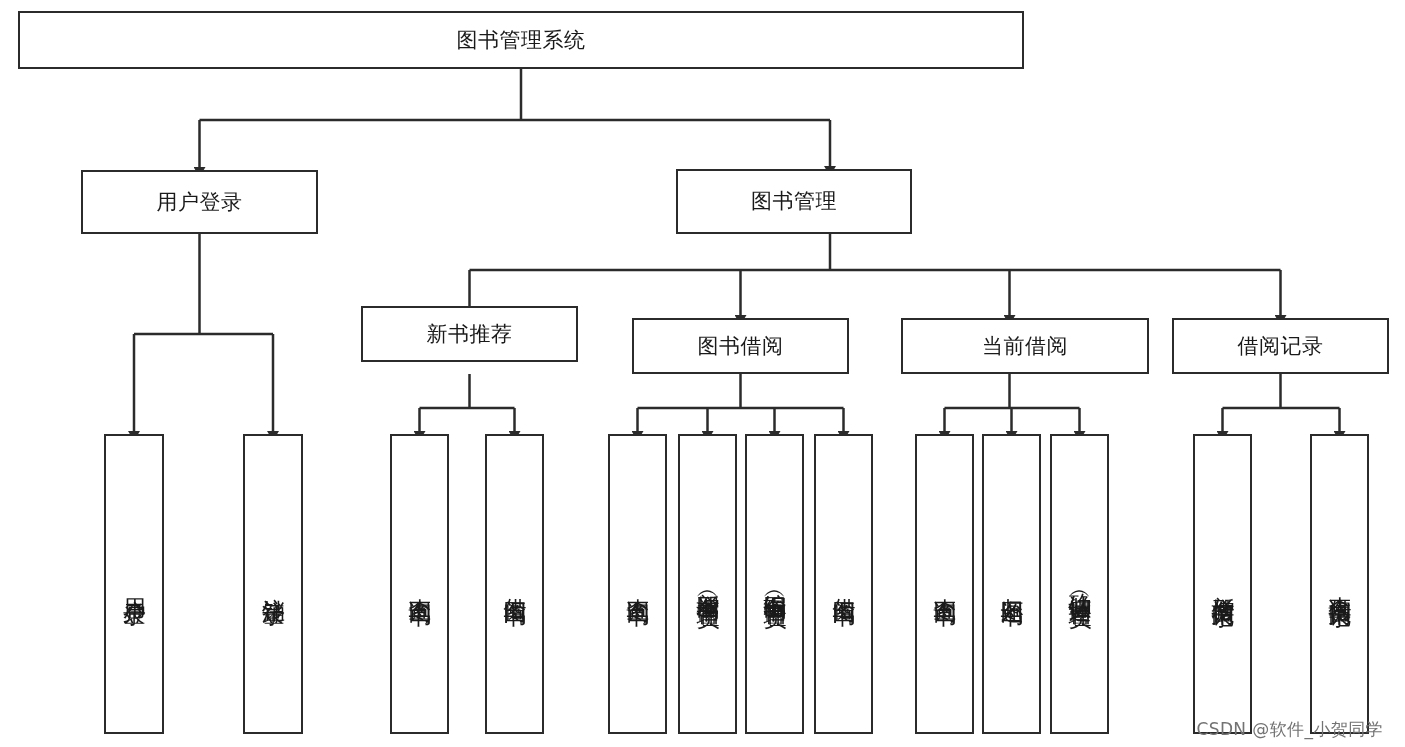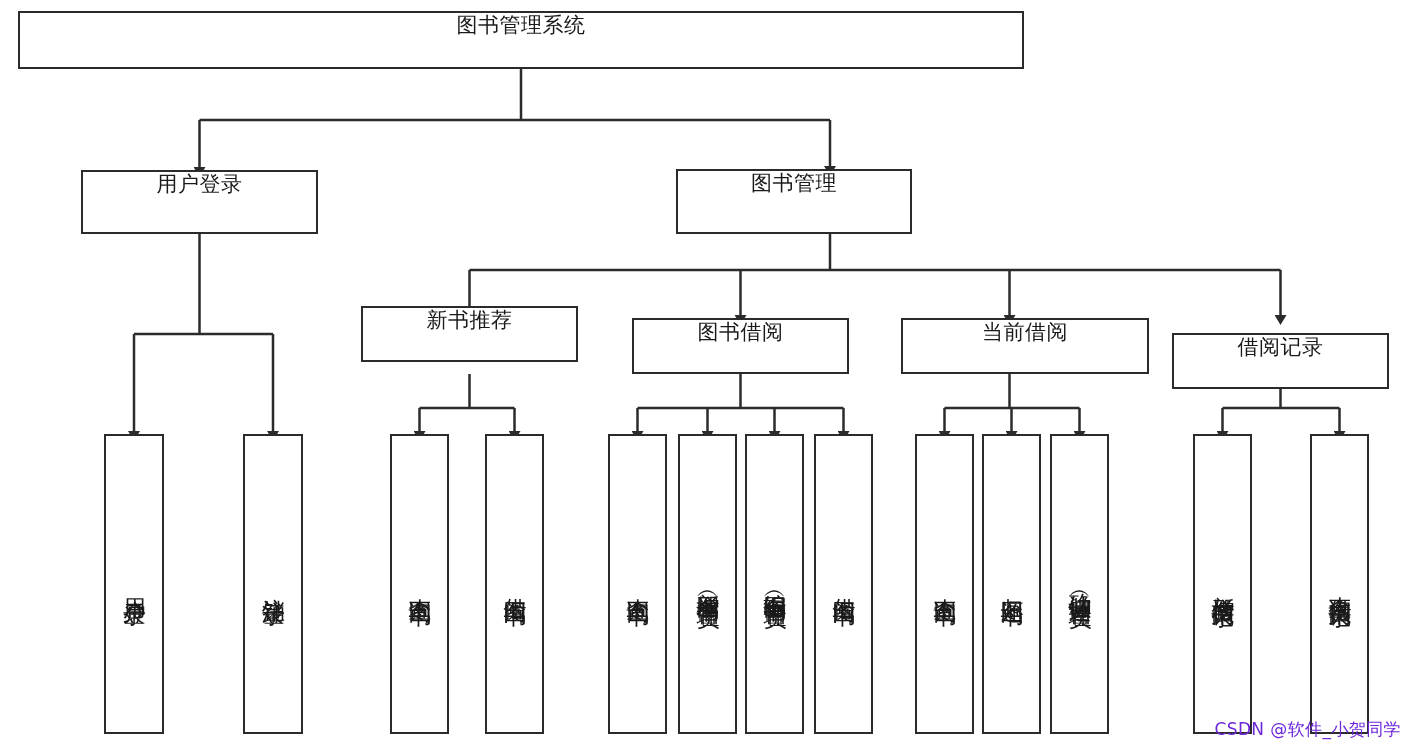--- a/index.html
+++ b/index.html
@@ -22,21 +22,21 @@
     width: 1405px;
     height: 747px;
     pointer-events: none;
   }
   .node {
     position: absolute;
     box-sizing: border-box;
     background: #ffffff;
     border: 2.5px solid #2b2b2b;
     display: flex;
-    align-items: flex-start;
+    align-items: center;
     justify-content: center;
     text-align: center;
     color: #1a1a1a;
     z-index: 2;
   }
   .node .lbl {
     display: block;
     line-height: 1.18;
     letter-spacing: 0.5px;
   }
@@ -50,24 +50,24 @@
   .node.vert .lbl {
     writing-mode: vertical-rl;
     text-orientation: upright;
     font-size: 23px;
     line-height: 1.12;
     letter-spacing: 2px;
     white-space: nowrap;
   }
   #watermark {
     position: absolute;
-    right: 4px;
+    right: 22px;
     bottom: 6px;
     font-size: 17px;
-    color: #6d28d9;
+    color: #737373;
     letter-spacing: 0.4px;
     z-index: 3;
     white-space: nowrap;
   }
 </style>
 </head>
 <body>
 
 <div id="canvas">
 
@@ -126,21 +126,21 @@
       </div>
       <div class="node horiz" style="left: 361px; top: 306px; width: 217px; height: 56px;">
         <span class="lbl">新书推荐</span>
       </div>
       <div class="node horiz" style="left: 632px; top: 318px; width: 217px; height: 56px;">
         <span class="lbl">图书借阅</span>
       </div>
       <div class="node horiz" style="left: 901px; top: 318px; width: 248px; height: 56px;">
         <span class="lbl">当前借阅</span>
       </div>
-      <div class="node horiz" style="left: 1172px; top: 333px; width: 217px; height: 56px;">
+      <div class="node horiz" style="left: 1172px; top: 318px; width: 217px; height: 56px;">
         <span class="lbl">借阅记录</span>
       </div>
       <div class="node vert" style="left: 104px; top: 434px; width: 60px; height: 300px;">
         <span class="lbl">用户登录</span>
       </div>
       <div class="node vert" style="left: 243px; top: 434px; width: 60px; height: 300px;">
         <span class="lbl">注销登录</span>
       </div>
       <div class="node vert" style="left: 390px; top: 434px; width: 59px; height: 300px;">
         <span class="lbl">查询图书</span>

